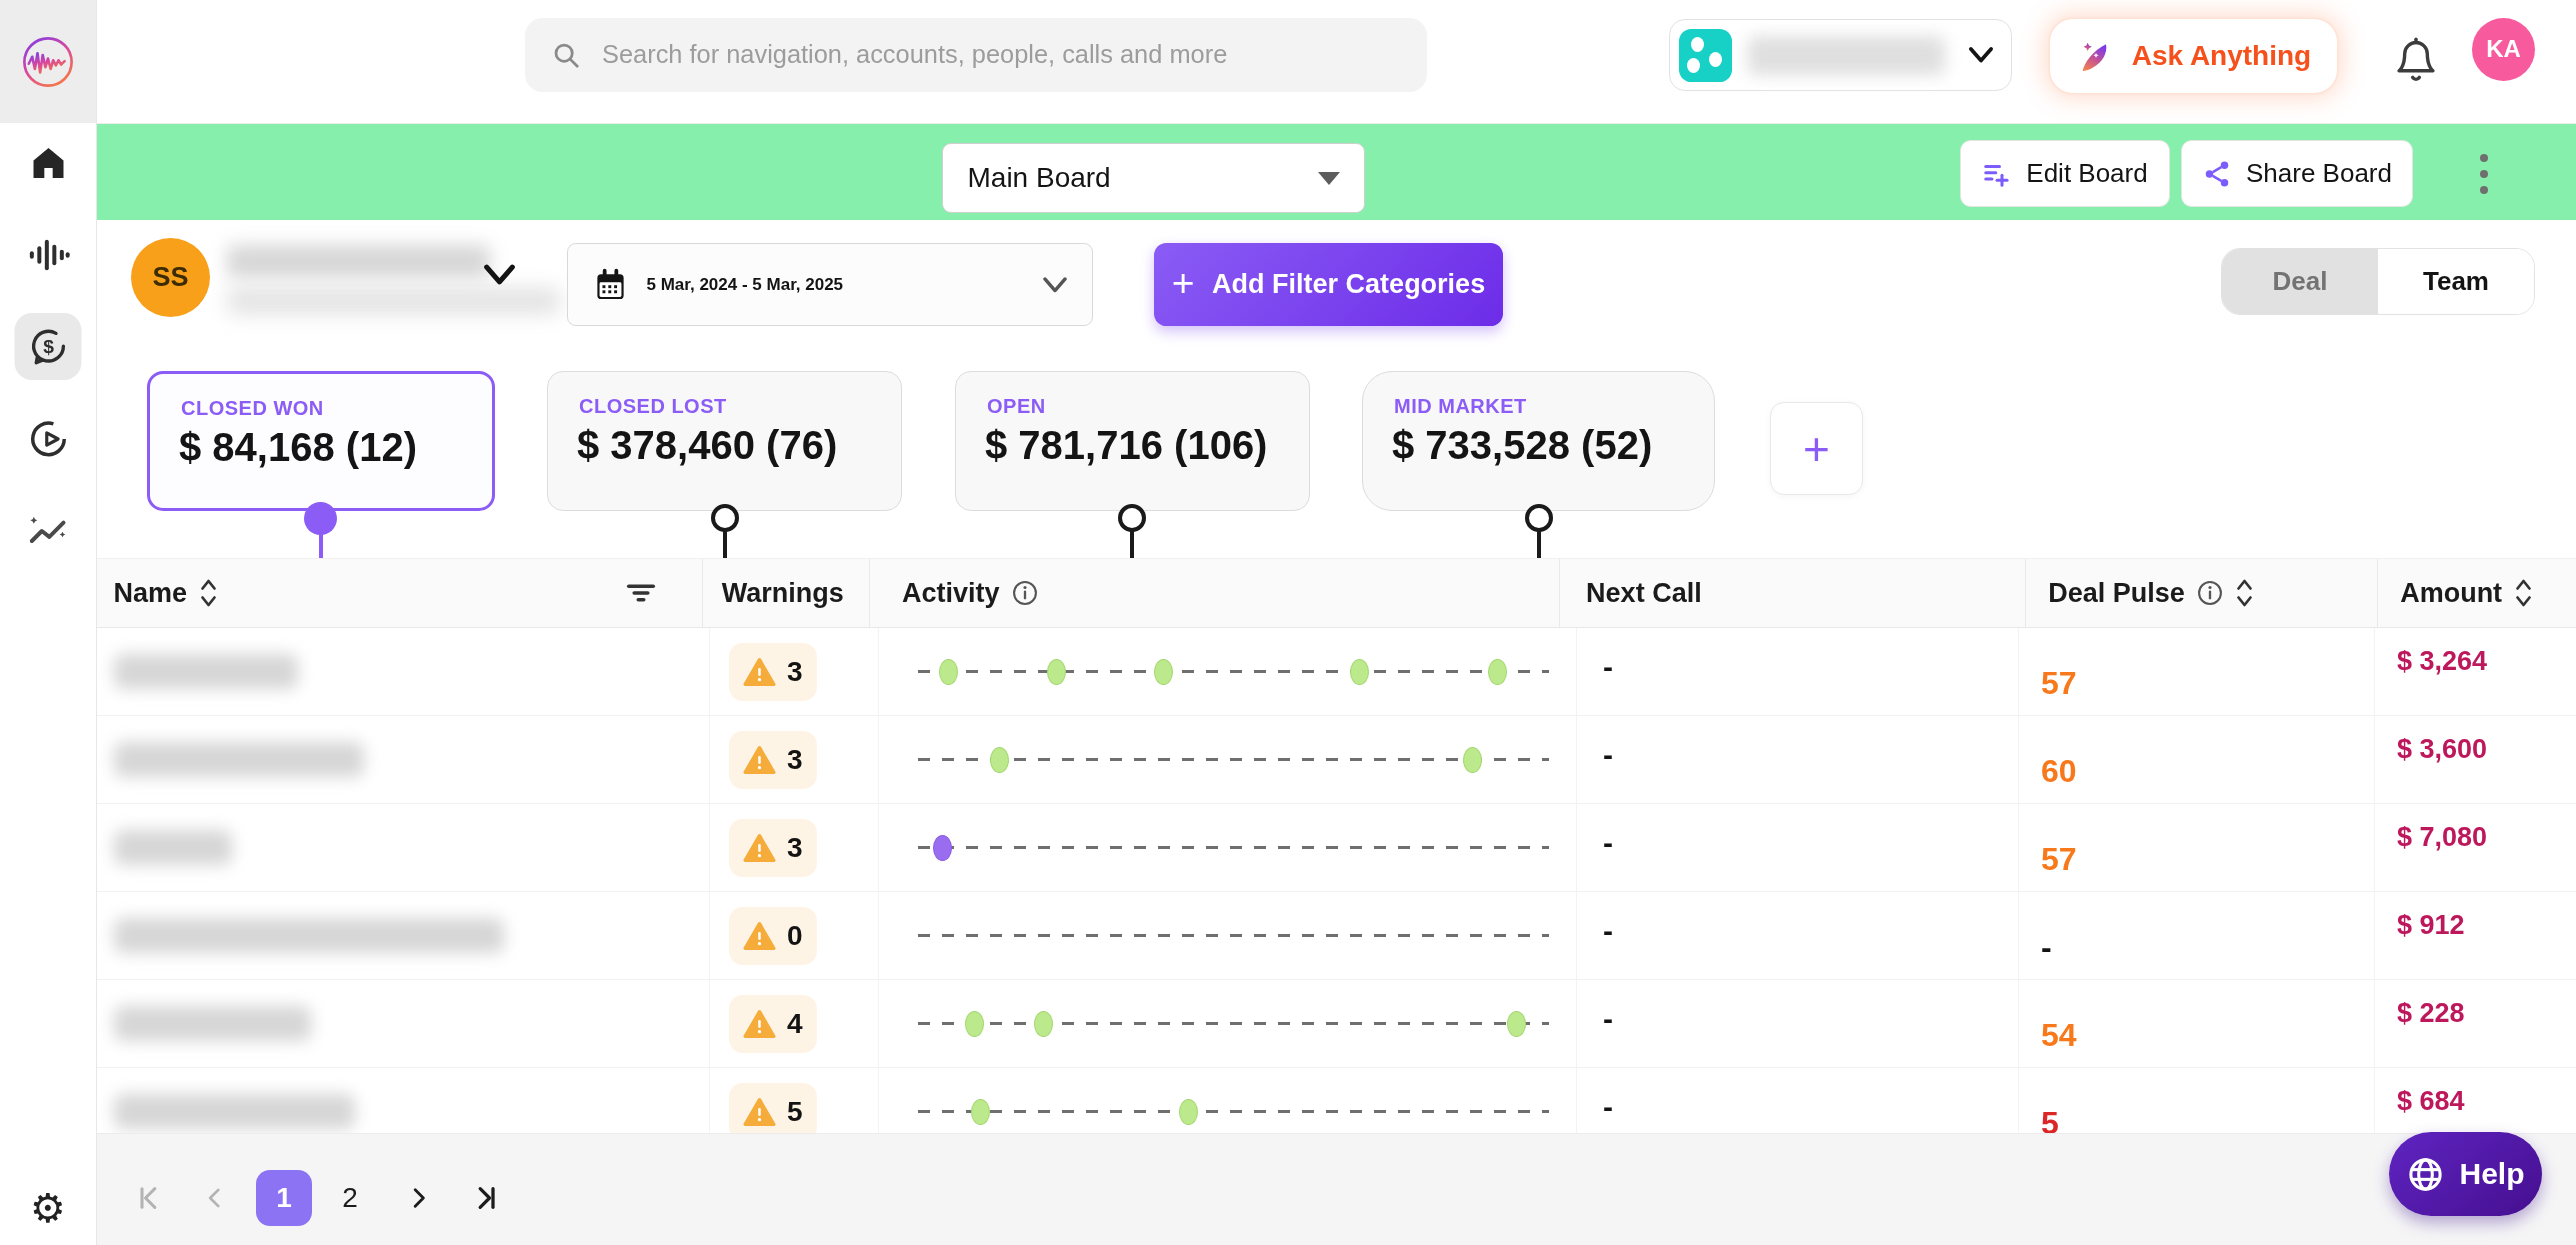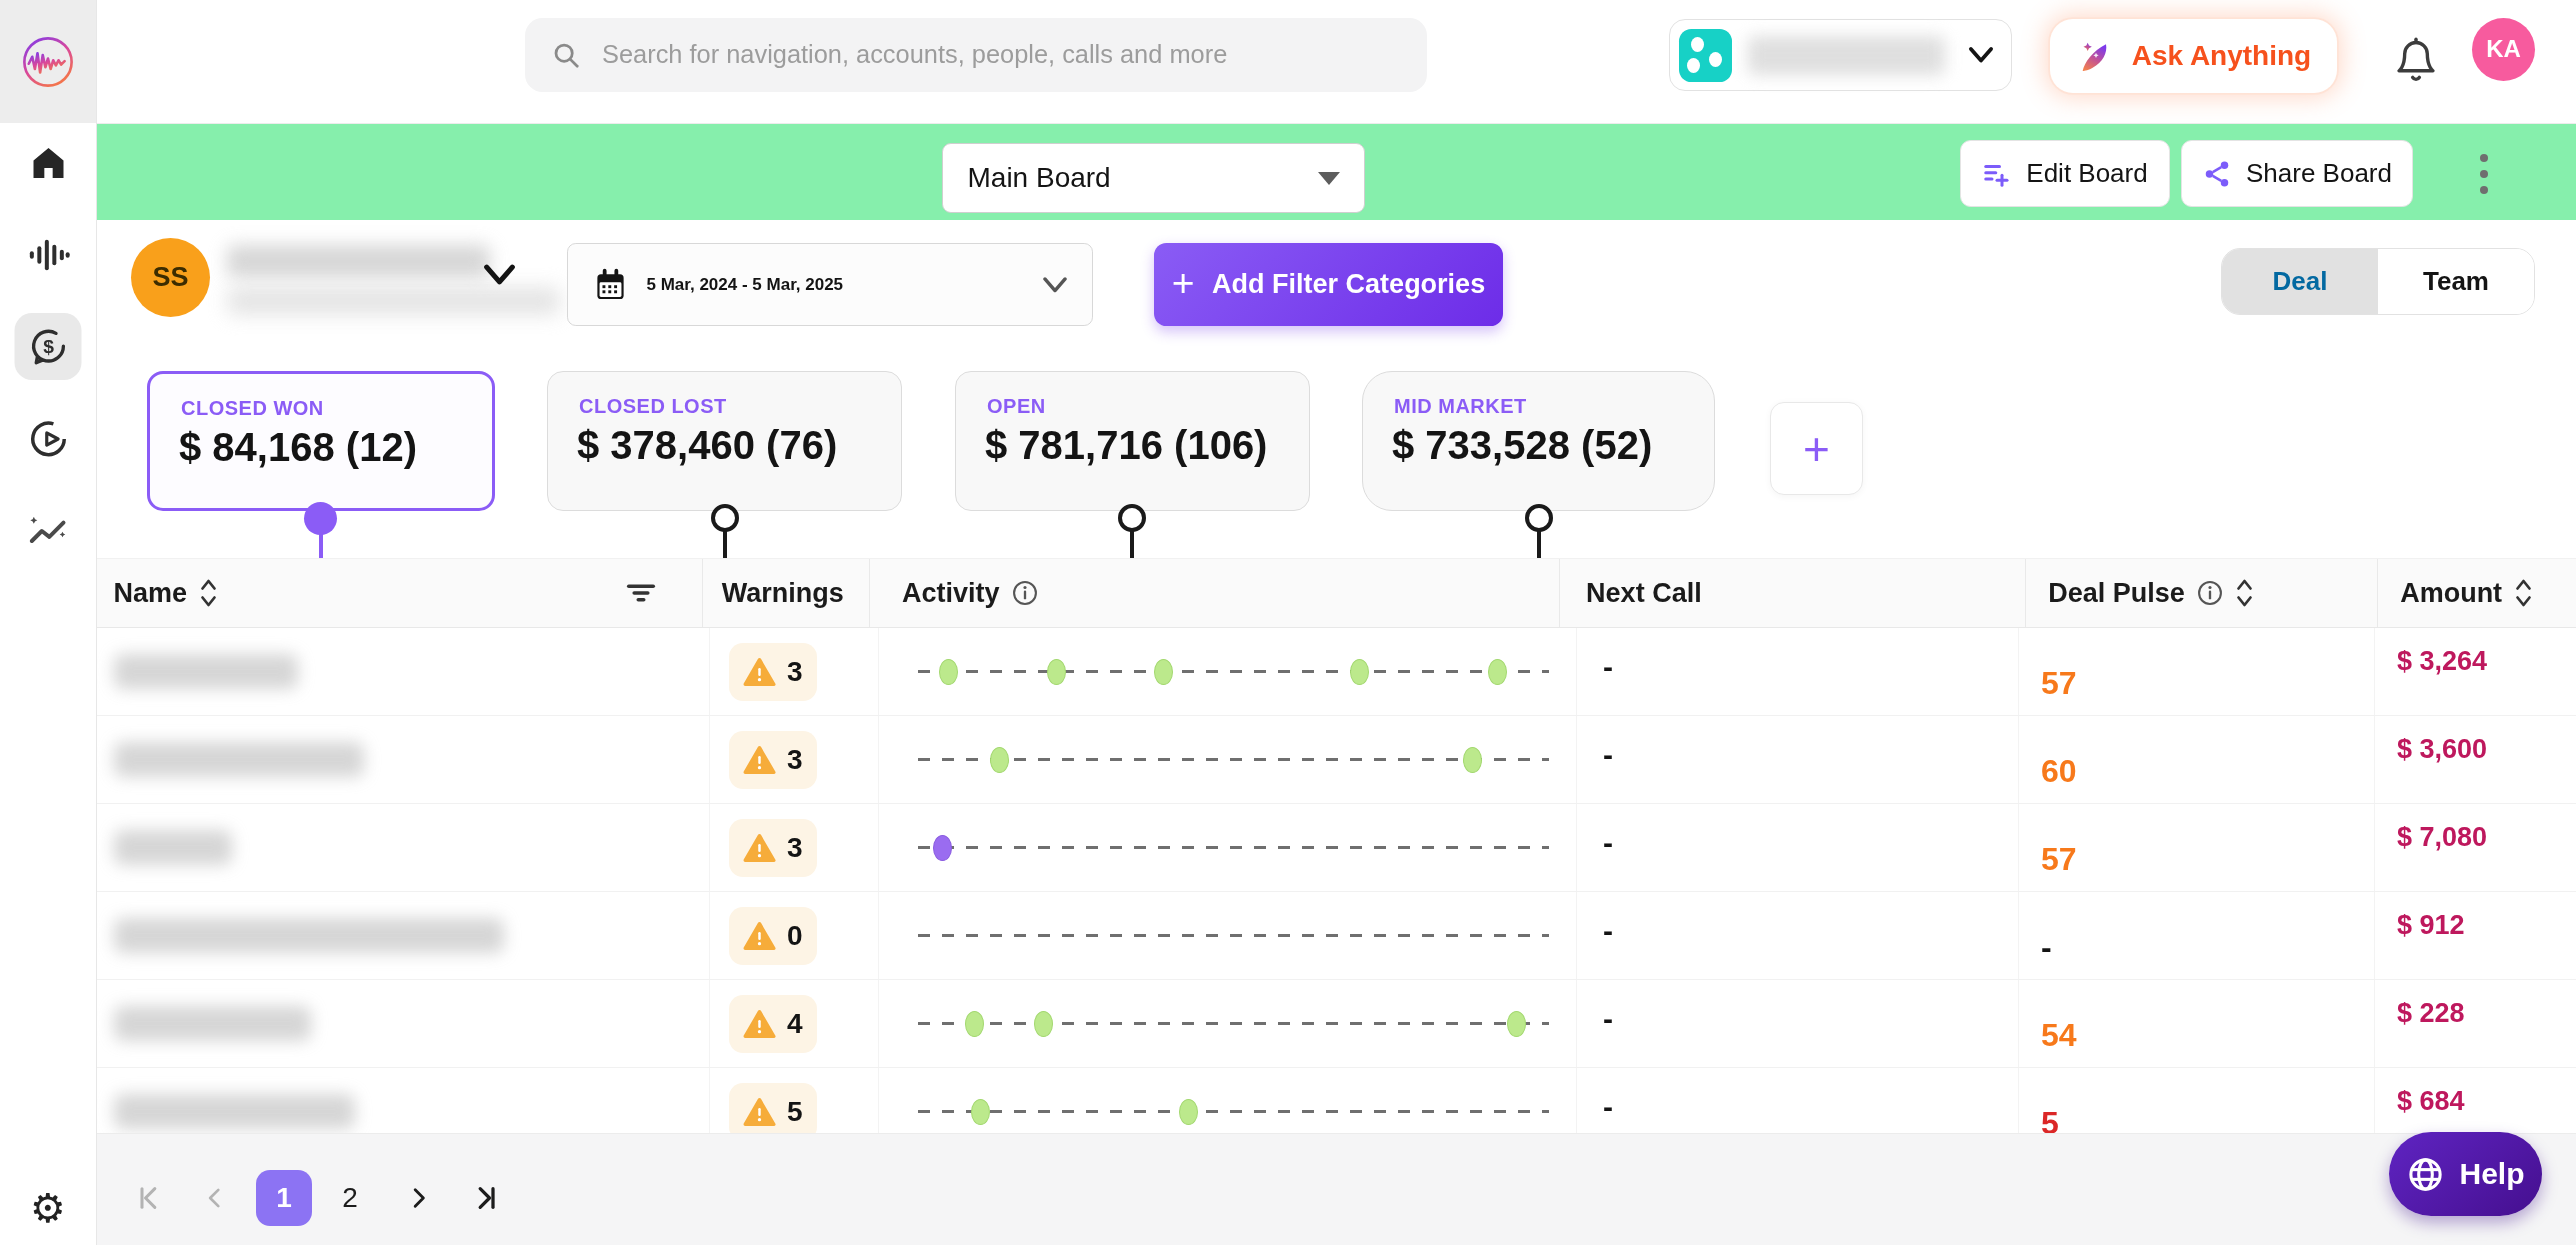--- a/index.html
+++ b/index.html
@@ -44,21 +44,21 @@
   .owner-blur2{position:absolute;left:131px;top:68px;width:333px;height:28px;border-radius:7px;background:#dedede;filter:blur(9.6px);opacity:.8;}
   #owner-chevron{position:absolute;left:387px;top:44px;}
   #date-select{position:absolute;left:471px;top:24px;width:526px;height:83px;background:#fcfcfc;border:1.8px solid #d8d8d8;border-radius:8.8px;display:flex;align-items:center;gap:19px;padding:0 24.5px;box-sizing:border-box;cursor:pointer;}
   #date-select .dtxt{font-size:17px;font-weight:600;color:#141414;}
   #date-select .dchev{margin-left:auto;}
   #add-filter{position:absolute;left:1058px;top:24px;width:349px;height:83px;border-radius:12.3px;background:linear-gradient(135deg,#8a5cf5,#6d2ce8);display:flex;align-items:center;justify-content:center;gap:17.5px;cursor:pointer;box-shadow:0 5.3px 12.3px rgba(109,44,232,.28);}
   #add-filter .plus{color:#fff;font-size:39px;font-weight:400;line-height:1;margin-top:-3.5px;}
   #add-filter span.lbl{color:#fff;font-size:27px;font-weight:bold;}
   #toggle{position:absolute;left:2125px;top:29px;width:312px;height:65px;border:0.9px solid #e2e2e2;border-radius:19px;overflow:hidden;display:flex;background:#fff;}
   #toggle .half{width:156px;display:flex;align-items:center;justify-content:center;font-size:26px;font-weight:bold;cursor:pointer;}
-  #toggle .deal{background:#e1e1e1;color:#0369a1;}
+  #toggle .deal{background:#e1e1e1;color:#737373;}
   #toggle .team{background:#fff;color:#141414;}
   
   #cards-band{position:absolute;left:0;top:152px;width:2480px;height:188px;}
   .card{position:absolute;top:0;height:140px;border-radius:16px;background:#f8f8f8;border:1.8px solid #dcdcdc;box-sizing:border-box;cursor:pointer;}
   .card.selected{border:3.5px solid #8b5cf6;background:#fdfcff;}
   .card .clabel{position:absolute;left:31px;top:23px;font-size:20px;font-weight:bold;letter-spacing:0.5px;color:#8b5cf6;}
   .card .cvalue{position:absolute;left:29px;top:51px;font-size:40px;font-weight:bold;color:#141414;}
   .pin-stem{position:absolute;top:155px;width:3.5px;height:32px;background:#1a1a1a;}
   .pin-dot{position:absolute;top:133px;width:28px;height:28px;border-radius:50%;background:#fff;border:4.4px solid #1a1a1a;box-sizing:border-box;}
   .pin-stem.sel{background:#8b5cf6;}

